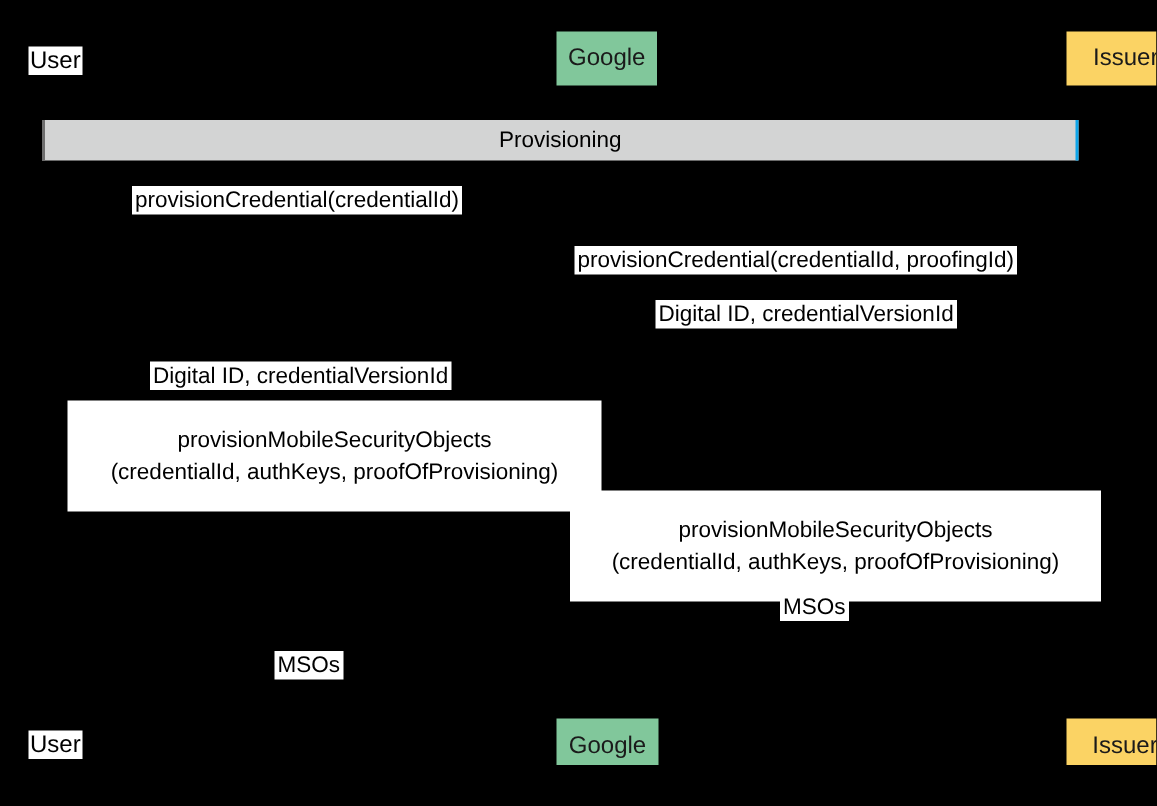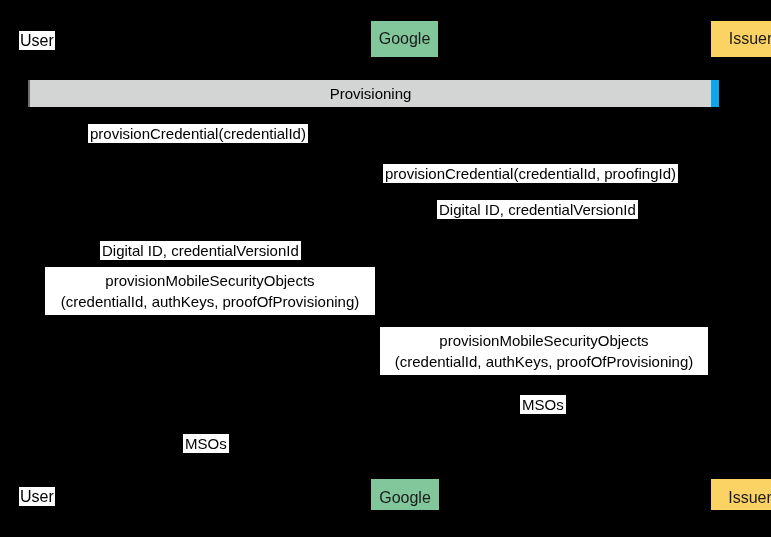--- a/index.html
+++ b/index.html
@@ -37,42 +37,42 @@
     white-space: nowrap;
   }
   .phase-band {
     position: absolute;
     left: 28px;
     top: 80px;
     width: 691px;
     height: 27px;
     background: #D3D4D4;
     border-left: 2px solid #6e6e6e;
-    border-right: 8px solid #0ea5e9;
+    border-right: 2px solid #0ea5e9;
     box-sizing: border-box;
     display: flex;
     align-items: center;
     justify-content: center;
     color: #000000;
     font-size: 15px;
   }
   .msg {
     position: absolute;
     background: #FFFFFF;
     color: #000000;
     font-size: 15px;
     line-height: 19px;
     white-space: nowrap;
     padding: 0 2px;
   }
   .msg.two-line {
     text-align: center;
     line-height: 21px;
     white-space: normal;
-    padding: 3px;
+    padding: 16px;
   }
 </style>
 </head>
 <body>
 
 <div id="canvas">
 
   <div class="actor-user" style="left:19px; top:31px;">User</div>
 
   <div class="actor-box actor-google" style="left:339px; top:21px; width:67px; height:36px;">Google</div>

